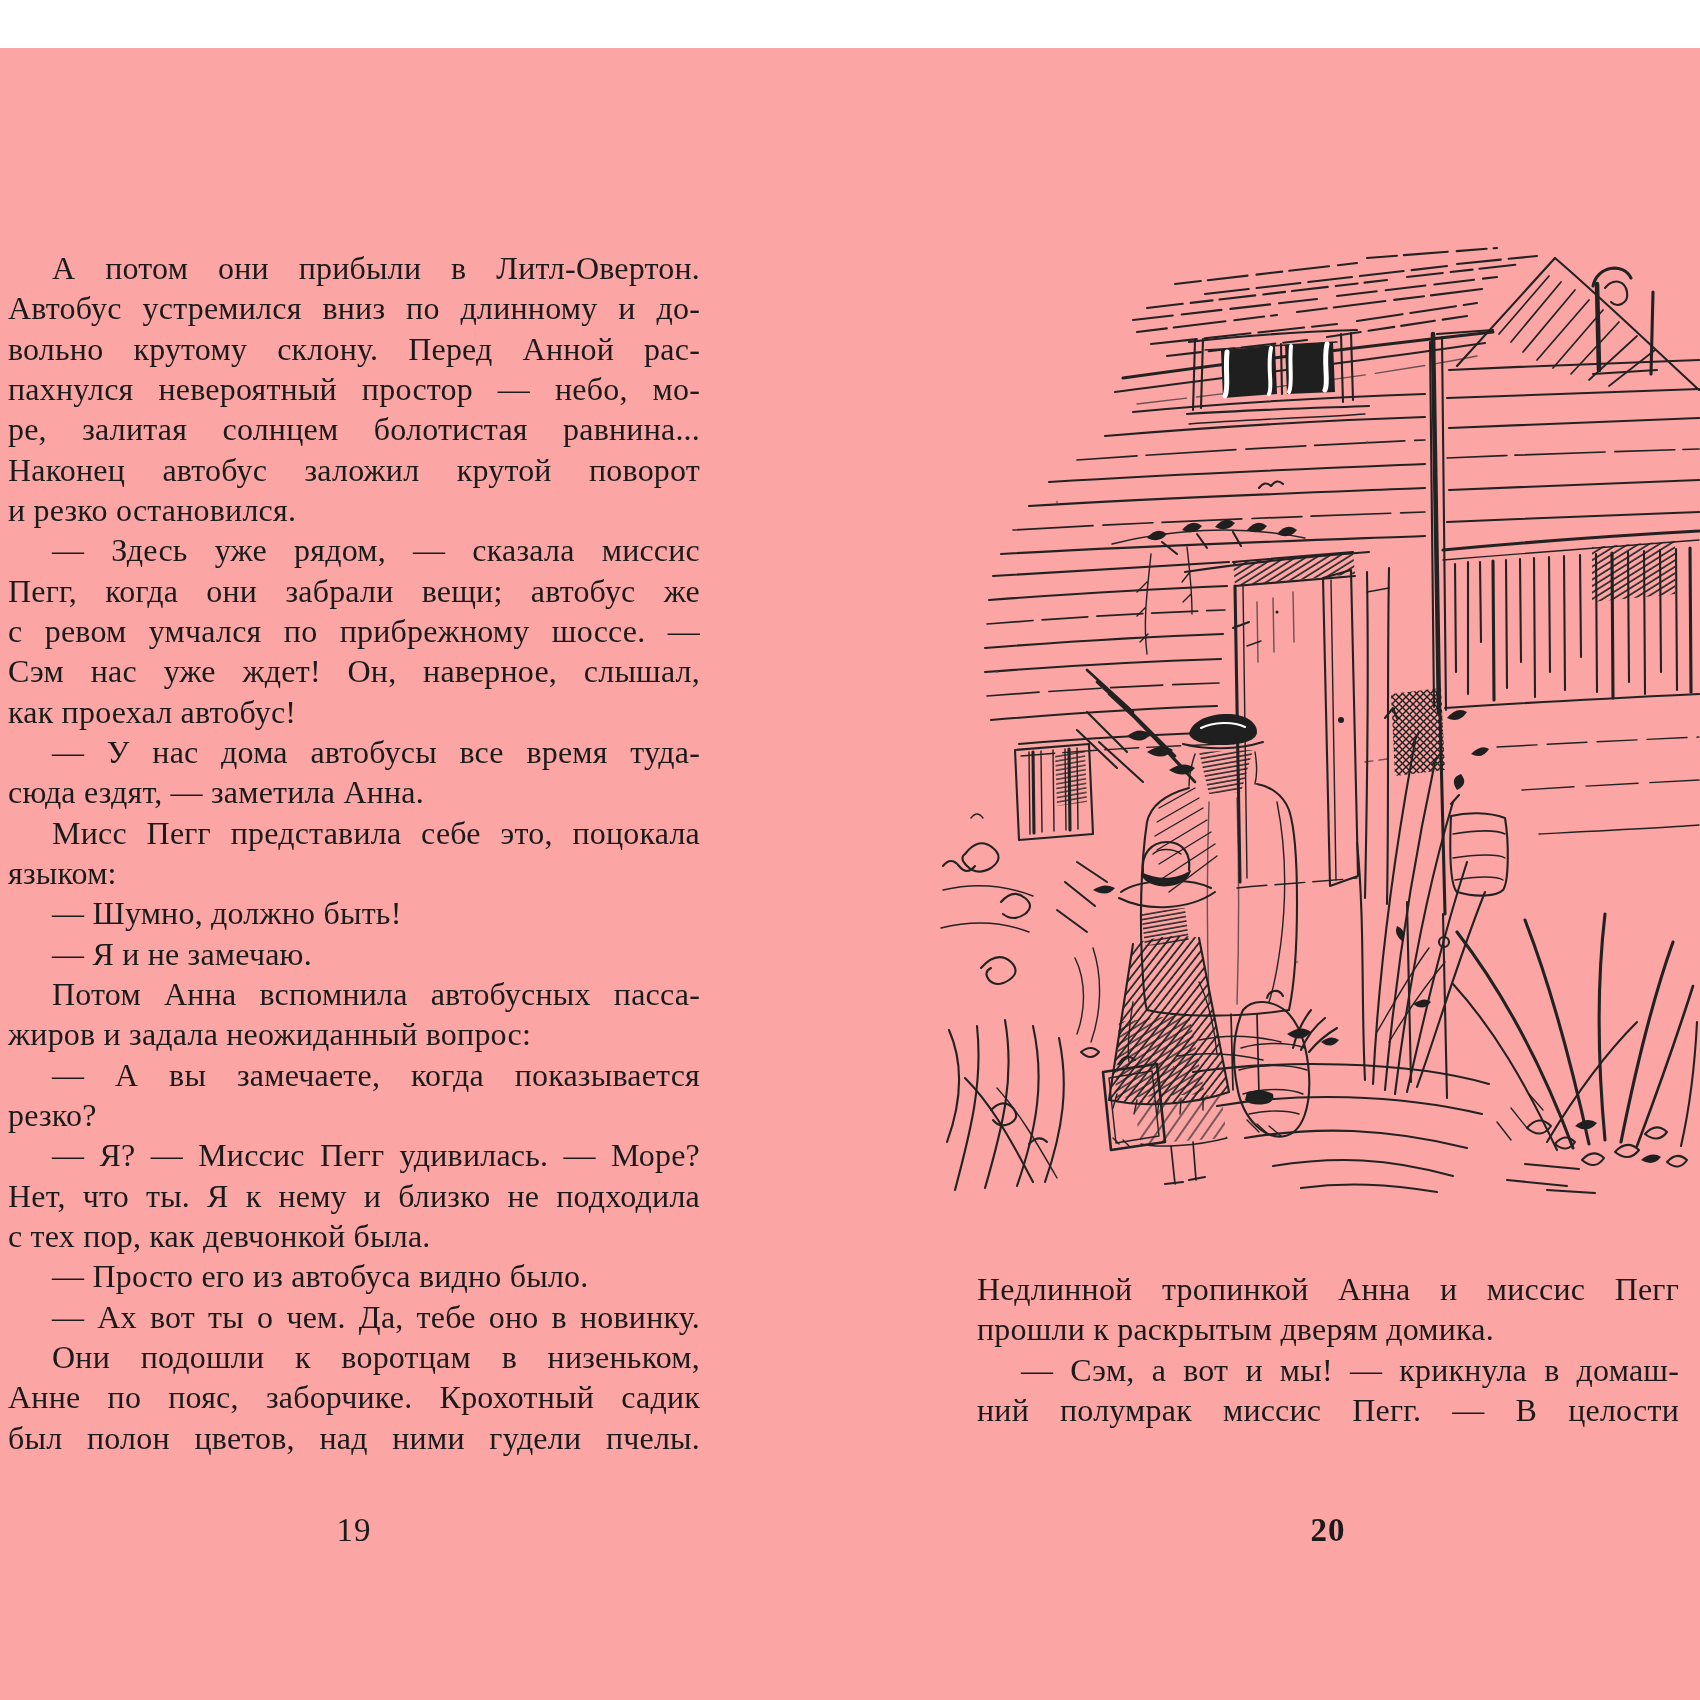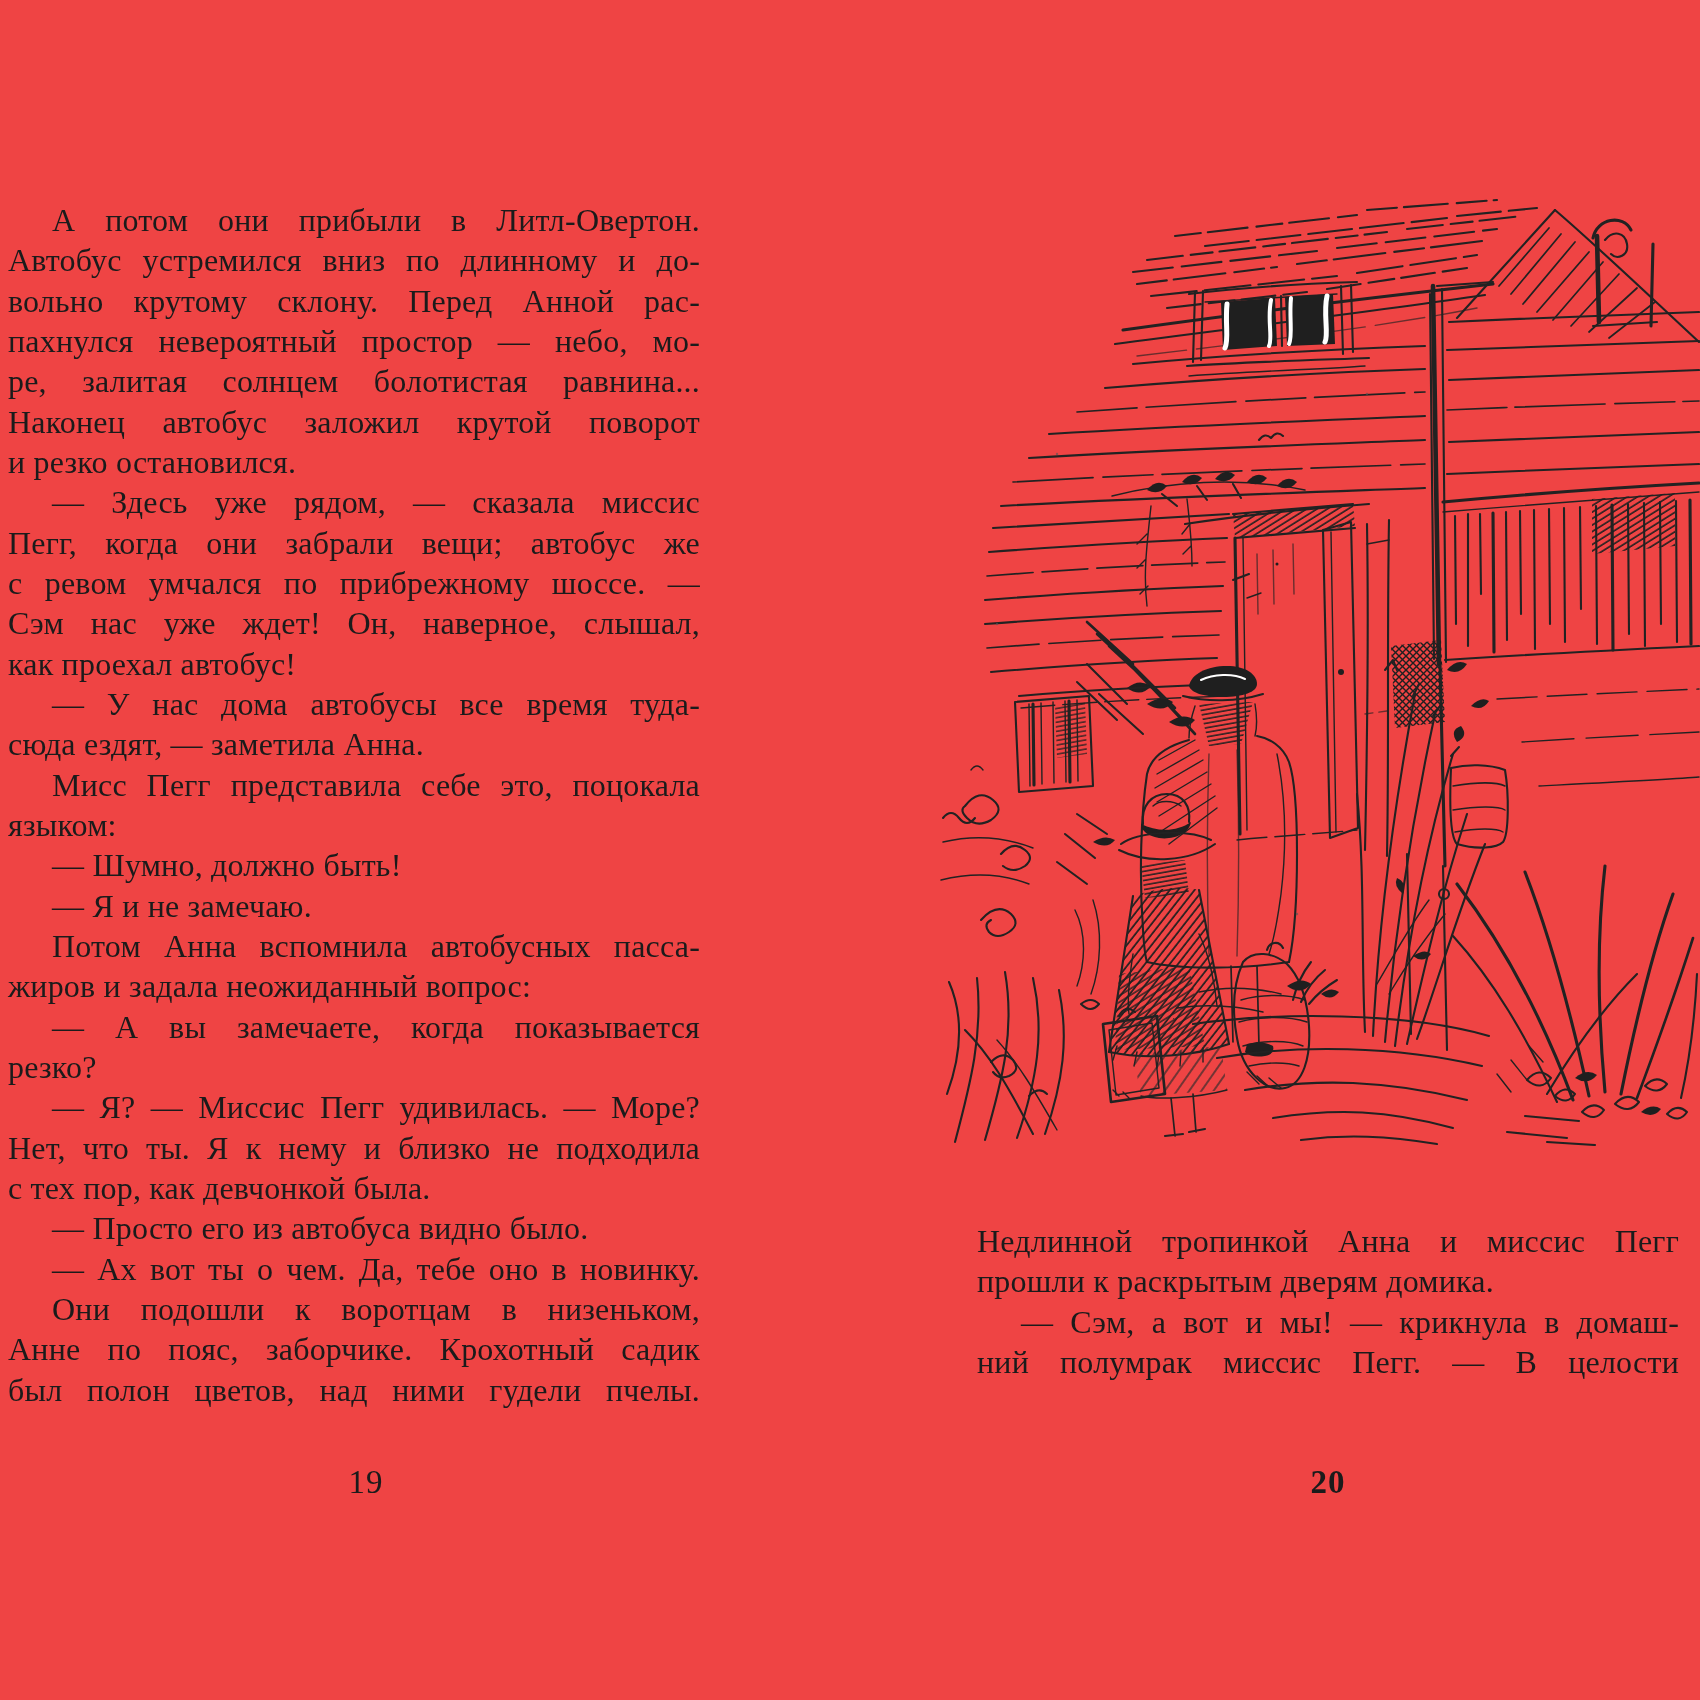--- a/index.html
+++ b/index.html
@@ -1,35 +1,35 @@
 <!DOCTYPE html>
 <html><head>
 <meta charset="utf-8">
 <style>
   html,body{margin:0;padding:0;}
   body{
     width:1700px;height:1700px;position:relative;overflow:hidden;
     background:#ffffff;color:#1b1b1b;
     font-family:"Liberation Serif","DejaVu Serif",serif;
   }
-  .spread{position:absolute;inset:0;background:#ef4444;}
+  .spread{position:absolute;inset:0;background:#fca5a5;margin-top:48px;}
   .textcol{position:absolute;left:8px;top:200px;width:692px;}
   .textcol-r{position:absolute;left:977px;top:1221px;width:702px;}
   .ln{
     font-size:32px;line-height:40.33px;height:40.33px;
     text-align:justify;text-align-last:justify;text-justify:inter-word;
     letter-spacing:.2px;white-space:normal;overflow:visible;
   }
   .ln.end{text-align-last:left;}
   .ln.ind{text-indent:44px;}
   .pageno{
     position:absolute;top:1464px;font-size:33px;text-align:center;
     letter-spacing:1px;
   }
-  .pageno.left{left:20px;width:692px;}
+  .pageno.left{left:8px;width:692px;}
   .pageno.right{left:977px;width:702px;font-weight:bold;}
   .illus{position:absolute;left:936px;top:194px;width:764px;height:952px;margin:0;}
   .illus svg{width:100%;height:100%;display:block;}
   .s{stroke:#222;fill:none;stroke-linecap:round;stroke-linejoin:round;}
   .w1{stroke-width:1.4px;}
   .w15{stroke-width:1.7px;}
   .w2{stroke-width:2.1px;}
   .w25{stroke-width:2.6px;}
   .w3{stroke-width:3.1px;}
   .w4{stroke-width:4.6px;}

